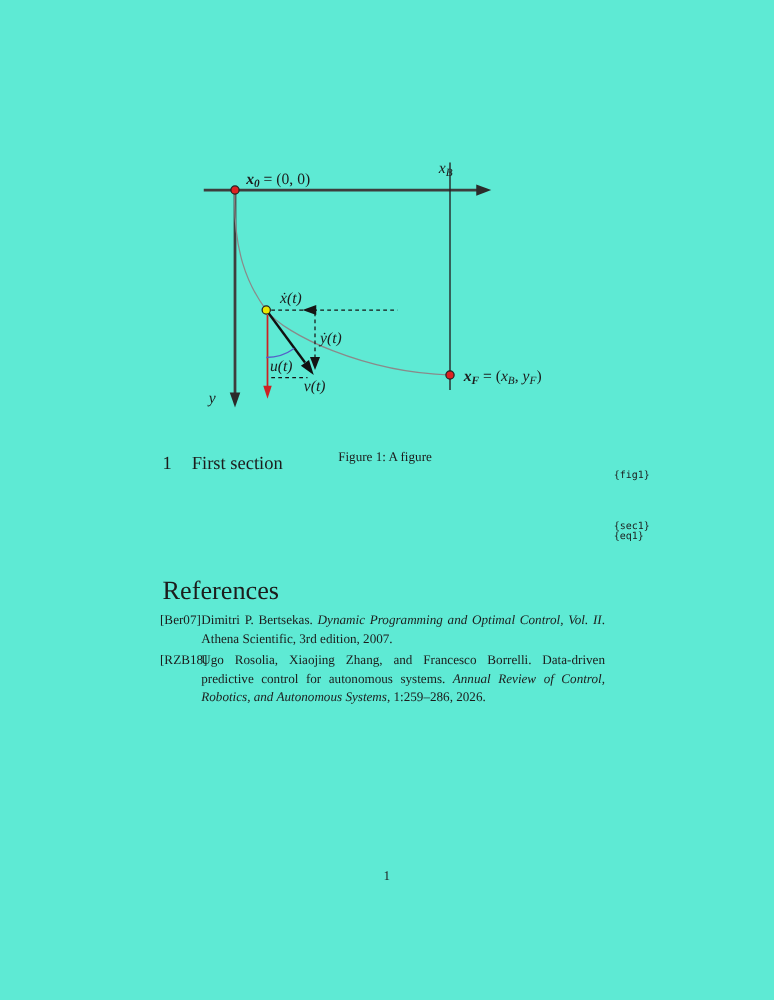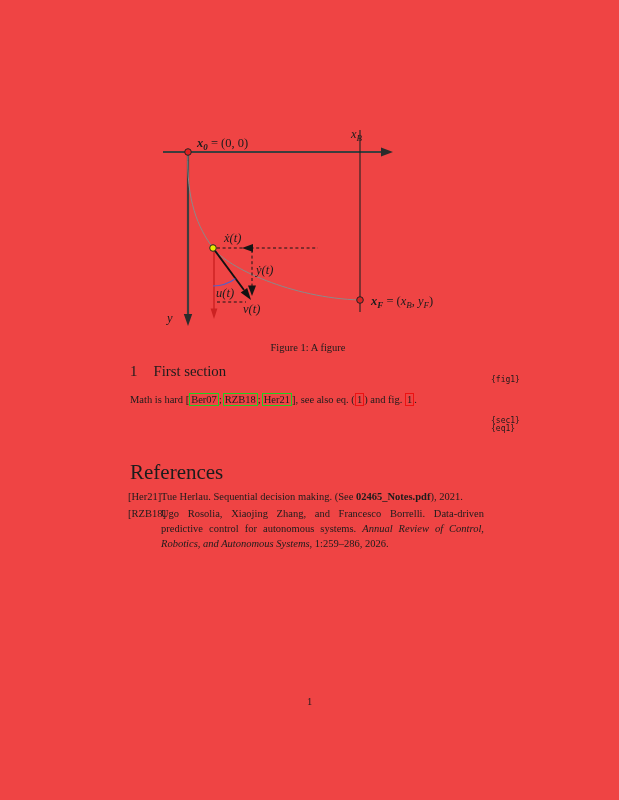--- a/index.html
+++ b/index.html
@@ -1,16 +1,16 @@
 <!DOCTYPE html>
 <html style="--cite_box: #22cc22; --ref_box: #ee1111; --axis: #3d3d3d; --curve: #8a8a8a; --point_red: #dd2222; --point_yellow: #e8e800; --angle_blue: #5560c8; --gravity_red: #cc2222;"><head>
 <meta charset="utf-8">
 <style>
   html,body{margin:0;padding:0;background:#ffffff;}
-  .page{position:relative;width:619px;height:800px;background:#ef4444;overflow:hidden;
+  .page{position:relative;width:619px;height:800px;background:#5eead4;overflow:hidden;
         font-family:"Liberation Serif","DejaVu Serif",serif;color:#1c1c1c;}
 
   
   .diagram{position:absolute;left:0;top:0;}
   .axis{stroke:var(--axis,#3d3d3d);stroke-width:2.2;fill:none;}
   .axis-head{fill:#2b2b2b;stroke:none;}
   .thin{stroke:#222;stroke-width:1.1;fill:none;}
   .curve{stroke:var(--curve,#8a8a8a);stroke-width:1;fill:none;}
   .dash{stroke:#151515;stroke-width:1;stroke-dasharray:3 2.6;fill:none;}
   .dash-head{fill:#151515;stroke:none;}
@@ -23,21 +23,21 @@
   .dot-yellow{fill:var(--point_yellow,#e8e800);stroke:#222;stroke-width:1;}
   .diagram text{font-family:"Liberation Serif","DejaVu Serif",serif;font-size:12.5px;fill:#1c1c1c;}
   .lbl{font-size:11.8px;font-style:italic;}
   .math{font-style:italic;}
   .mbold{font-style:italic;font-weight:bold;}
   .sub{font-size:9px;}
   .rm{font-style:normal;font-weight:normal;}
   .ulbl{fill:var(--angle_blue,#5560c8);}
 
   
-  .caption{position:absolute;top:342px;left:130px;width:356px;text-align:center;font-size:10.5px;}
+  .caption{position:absolute;top:361px;left:130px;width:356px;text-align:center;font-size:10.5px;}
   .margin-note{position:absolute;left:491px;font-family:"DejaVu Sans Mono","Liberation Mono",monospace;
                font-size:8px;color:#1a1a1a;letter-spacing:0;margin-top:32px;}
   .mn-fig{top:343px;} .mn-sec{top:384px;} .mn-eq{top:392px;}
 
   .section-heading{position:absolute;top:363px;left:130px;font-size:14.8px;font-weight:normal;}
   .section-number{margin-right:16px;}
 
   .paragraph{position:absolute;top:394px;left:130px;width:370px;font-size:10.5px;white-space:nowrap;}
   .cite-link{border:1px solid var(--cite_box,#22cc22);padding:0 1px;color:inherit;text-decoration:none;cursor:pointer;}
   .ref-link{border:1px solid var(--ref_box,#ee1111);padding:0 1px;color:inherit;text-decoration:none;cursor:pointer;}
@@ -97,29 +97,28 @@
   </svg>
 
   <div class="caption">Figure 1: A figure</div>
 
   <div class="margin-note mn-fig">{fig1}</div>
   <div class="margin-note mn-sec">{sec1}</div>
   <div class="margin-note mn-eq">{eq1}</div>
 
   <div class="section-heading"><span class="section-number">1</span><span>First section</span></div>
 
-  <div class="paragraph"><span>Math is hard </span><span>[</span><a class="cite-link">Ber07</a><span class="cite-sep">;</span><a class="cite-link">RZB18</a><span class="cite-sep">;</span><a class="cite-link">Her21</a><span>]</span><span>, see also eq. (</span><a class="ref-link">1</a><span>) and fig. </span><a class="ref-link">1</a><span>.</span></div>
 
 
   <div class="references-heading">References</div>
 
   <div class="ref-list">
     <div class="ref-entry">
-        <span class="ref-key">[Her21]</span>
-        <span class="ref-text"><span>Tue Herlau. Sequential decision making. (See </span><span class="bf">02465_Notes.pdf</span><span>), 2021.</span></span>
+        <span class="ref-key">[Ber07]</span>
+        <span class="ref-text"><span>Dimitri P. Bertsekas. </span><span class="it">Dynamic Programming and Optimal Control, Vol. II</span><span>. Athena Scientific, 3rd edition, 2007.</span></span>
       </div>
     <div class="ref-entry">
         <span class="ref-key">[RZB18]</span>
         <span class="ref-text"><span>Ugo Rosolia, Xiaojing Zhang, and Francesco Borrelli. Data-driven predictive control for autonomous systems. </span><span class="it">Annual Review of Control, Robotics, and Autonomous Systems</span><span>, 1:259–286, 2026.</span></span>
       </div>
   </div>
 
   <div class="page-number">1</div>
 
 </div>

